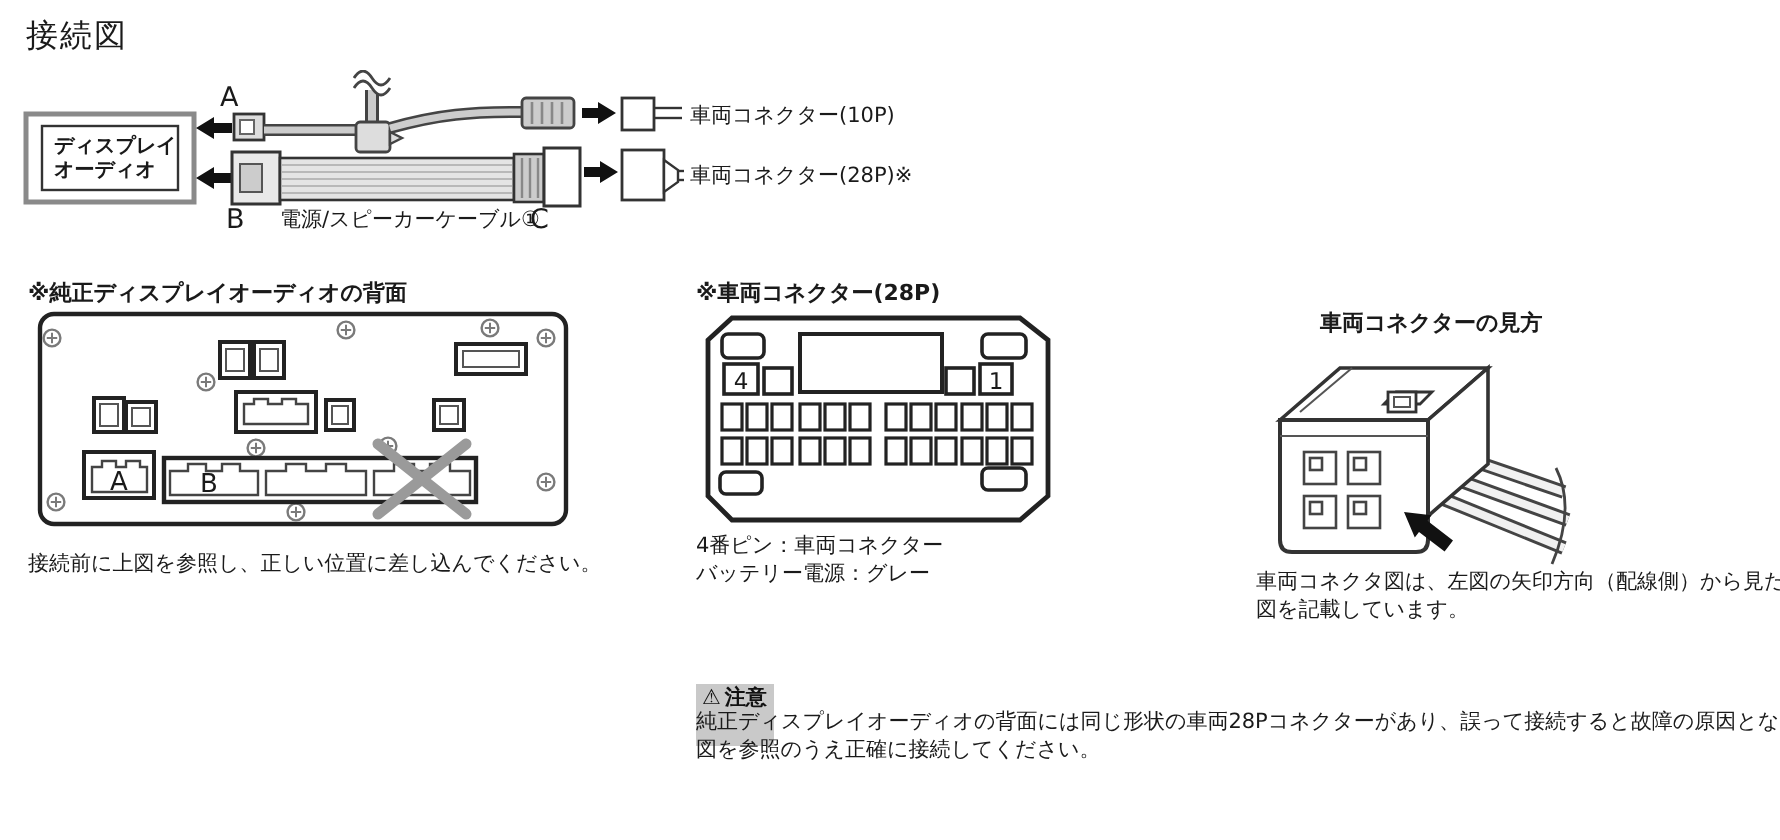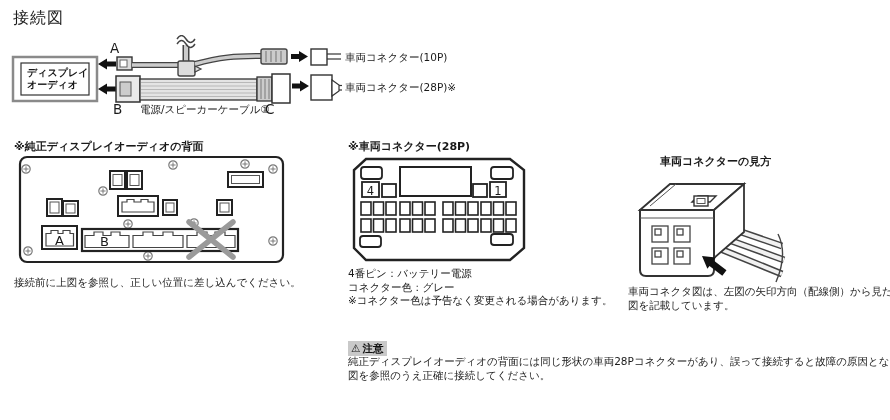--- a/index.html
+++ b/index.html
@@ -6,21 +6,21 @@
   .page {
     position:relative; width:890px; height:420px; background:#ffffff;
     font-family:"DejaVu Sans", sans-serif; color:#1a1a1a; overflow:hidden;
   }
   .abs { position:absolute; }
   .page-title { font-size:16px; font-weight:normal; letter-spacing:1px; }
   .sec-title { font-size:11px; font-weight:bold; white-space:nowrap; }
   .note-line { font-size:10.5px; line-height:13.6px; white-space:nowrap; }
   .caution-chip {
     display:inline-block; background:#c9c9c9; color:#111;
-    font-size:10.5px; font-weight:bold; line-height:14px; padding:0 4px 1px 3px;
+    font-size:10.5px; font-weight:bold; line-height:14px; padding:0 4px 17px 3px;
   }
   .caution-chip .w-ico { font-weight:normal; margin-right:2px; }
   svg { display:block; }
   svg text { fill:#1a1a1a; }
   .st10  { font:10.5px "DejaVu Sans", sans-serif; }
   .st10b { font:bold 10px "DejaVu Sans", sans-serif; }
   .st13  { font:13.5px "DejaVu Sans", sans-serif; }
   .st11  { font:11.5px "DejaVu Sans", sans-serif; }
   .stA   { font:13px "DejaVu Sans", sans-serif; }
 </style>
@@ -213,23 +213,22 @@
       <rect x="93" y="63" width="10" height="13"></rect>
         <rect x="105.5" y="63" width="10" height="13"></rect>
         <rect x="118" y="63" width="10" height="13"></rect>
       <rect x="131" y="63" width="10" height="13"></rect>
         <rect x="143.5" y="63" width="10" height="13"></rect>
         <rect x="156" y="63" width="10" height="13"></rect>
     </g>
   </svg>
 
   <div class="abs" style="left:348px; top:267px;">
-    <div class="note-line">4番ピン：バッテリー電源</div>
-    <div class="note-line">コネクター色：グレー</div>
-    <div class="note-line">※コネクター色は予告なく変更される場合があります。</div>
+    <div class="note-line">4番ピン：車両コネクター</div>
+    <div class="note-line">バッテリー電源：グレー</div>
   </div>
 
   <div class="abs sec-title" style="left:628px; top:154px;margin-left:32px;">車両コネクターの見方</div>
 
   <svg class="abs" style="left:626px; top:170px;" width="170" height="118" viewBox="0 0 170 118">
 
     <g>
       <path d="M92,54 L156,76" stroke="#444" stroke-width="7" fill="none"></path>
       <path d="M92,54 L156,76" stroke="#f1f1f1" stroke-width="4" fill="none"></path>
       <path d="M92,66 L158,90" stroke="#444" stroke-width="7" fill="none"></path>

